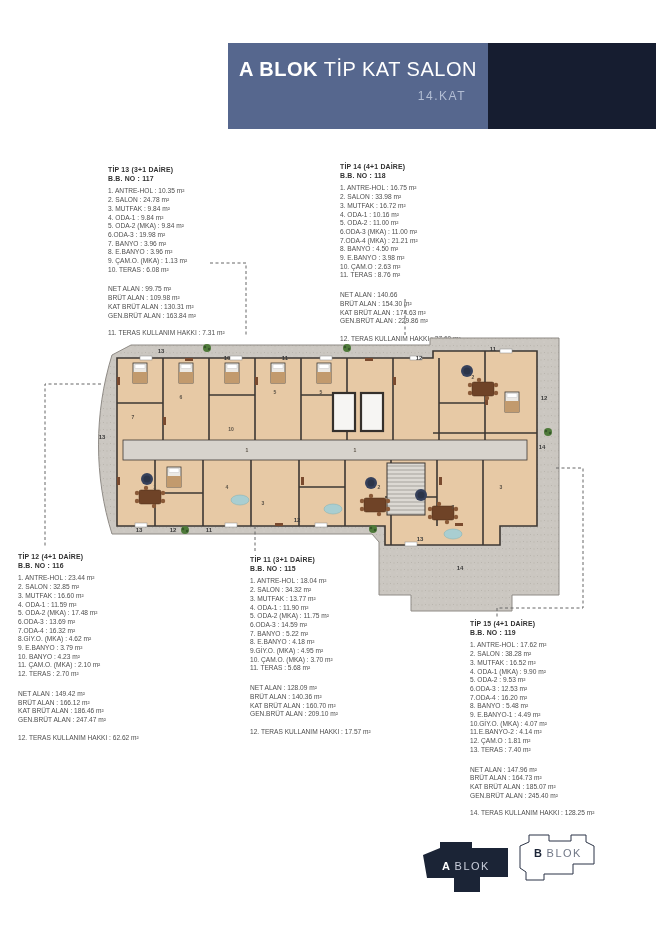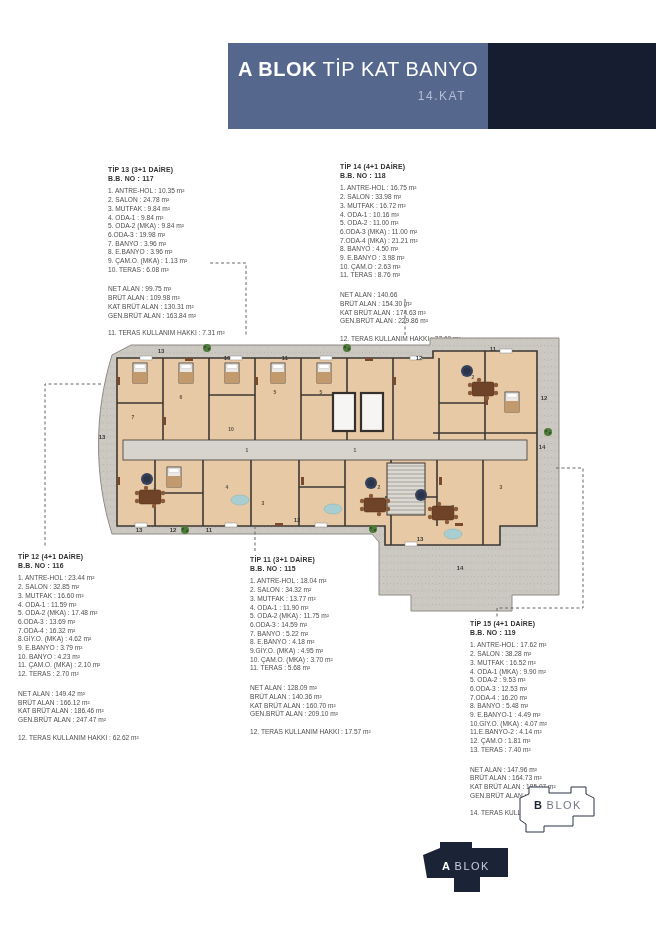--- a/index.html
+++ b/index.html
@@ -30,32 +30,32 @@
   .plan-labels{position:absolute;left:0;top:0;width:528px;height:278px;pointer-events:none;}
   .plan-num{position:absolute;transform:translate(-50%,-50%);font-size:6px;
     font-weight:bold;color:#3b3b3b;}
   .plan-num.sm{font-size:5px;color:#5a5146;}
   
   .overlay{position:absolute;left:0;top:0;pointer-events:none;}
   
   .blk-btn{position:absolute;cursor:pointer;}
   .blk-btn svg{display:block;}
   .blk-a{left:420px;top:841px;width:90px;height:52px;}
-  .blk-b{left:516px;top:785px;width:82px;height:50px;}
+  .blk-b{left:516px;top:833px;width:82px;height:50px;}
   .blk-a text{fill:#ffffff;font-size:11px;letter-spacing:1.5px;font-family:"Liberation Sans",sans-serif;}
   .blk-a text .bld{font-weight:bold;}
   .blk-b text{fill:#707786;font-size:11px;letter-spacing:1.5px;font-family:"Liberation Sans",sans-serif;}
   .blk-b text .bld{font-weight:bold;fill:#1b2436;}
 </style>
 </head>
 <body>
 
 <div class="hdr-band">
   <div class="hdr-left">
-    <div class="hdr-title"><span class="b">A BLOK</span> <span>TİP KAT BANYO</span></div>
+    <div class="hdr-title"><span class="b">A BLOK</span> <span>TİP KAT SALON</span></div>
     <div class="hdr-floor">14.KAT</div>
   </div>
   <div class="hdr-right"></div>
 </div>
 
 <div class="unit" style="left:108px;top:166px;">
   <div class="u-title">TİP 13 (3+1 DAİRE)</div>
   <div class="u-title">B.B. NO : 117</div>
   <div class="u-rooms">
       <div>1. ANTRE-HOL : 10.35 m²</div>

